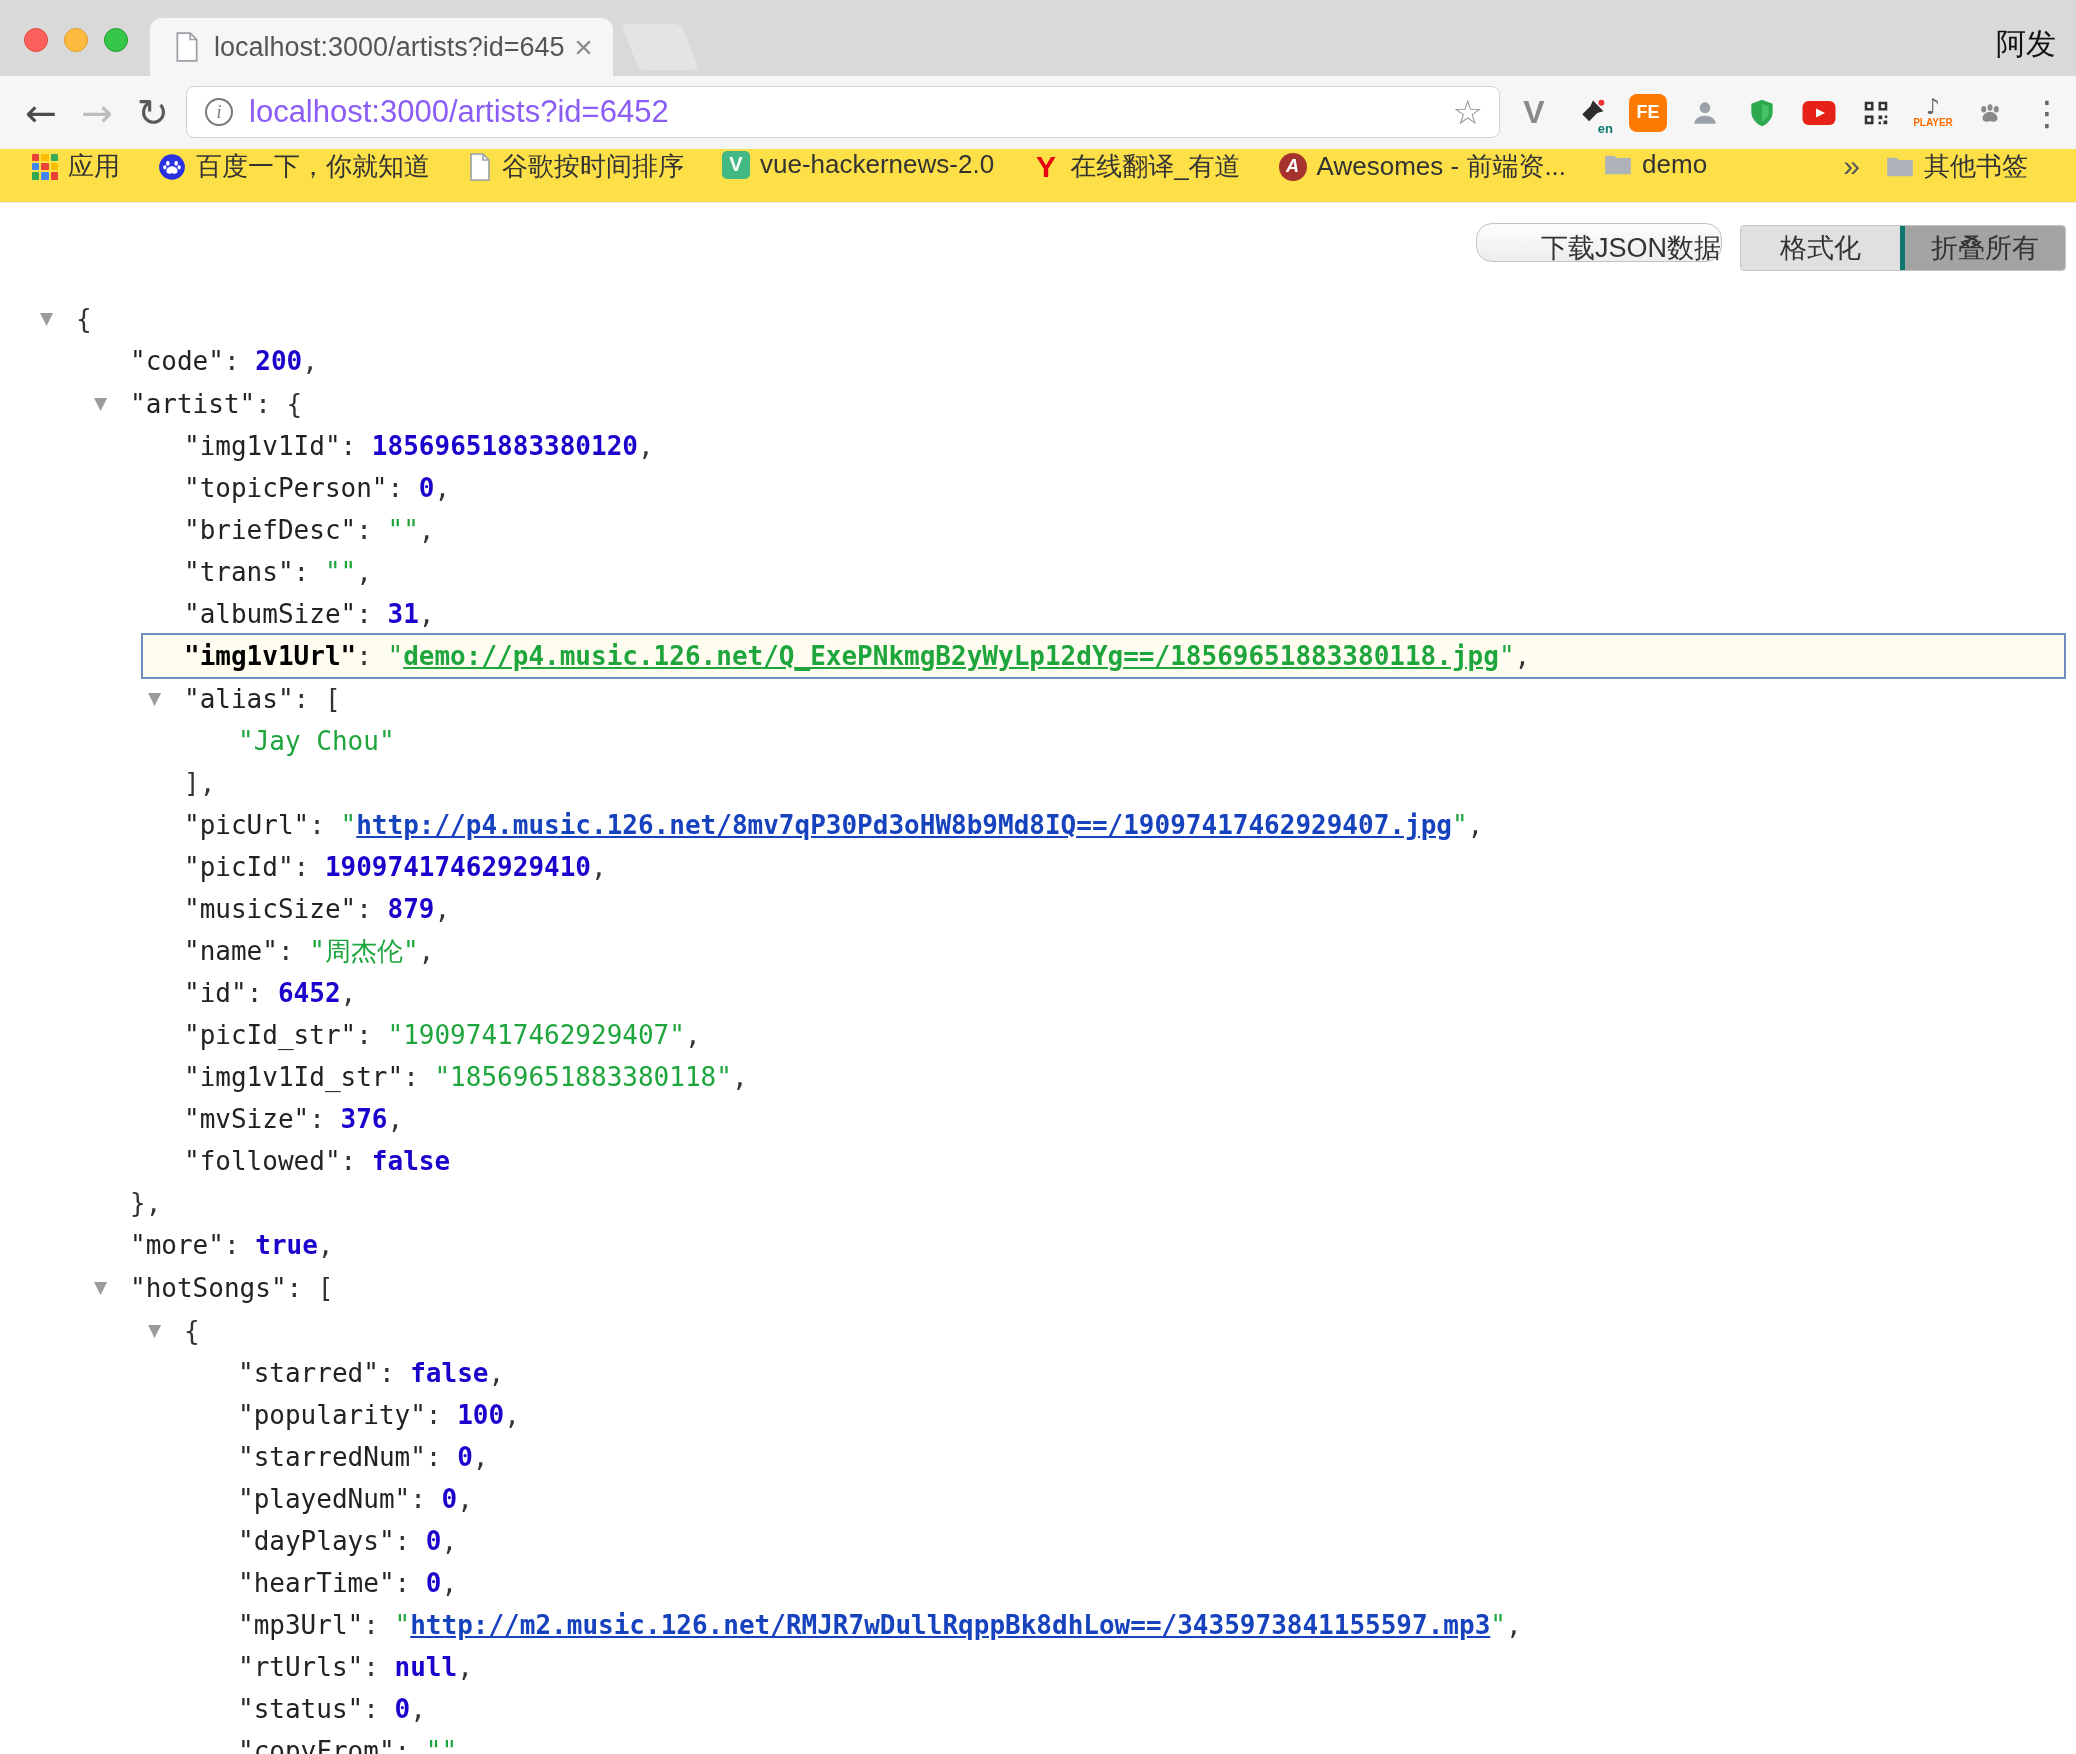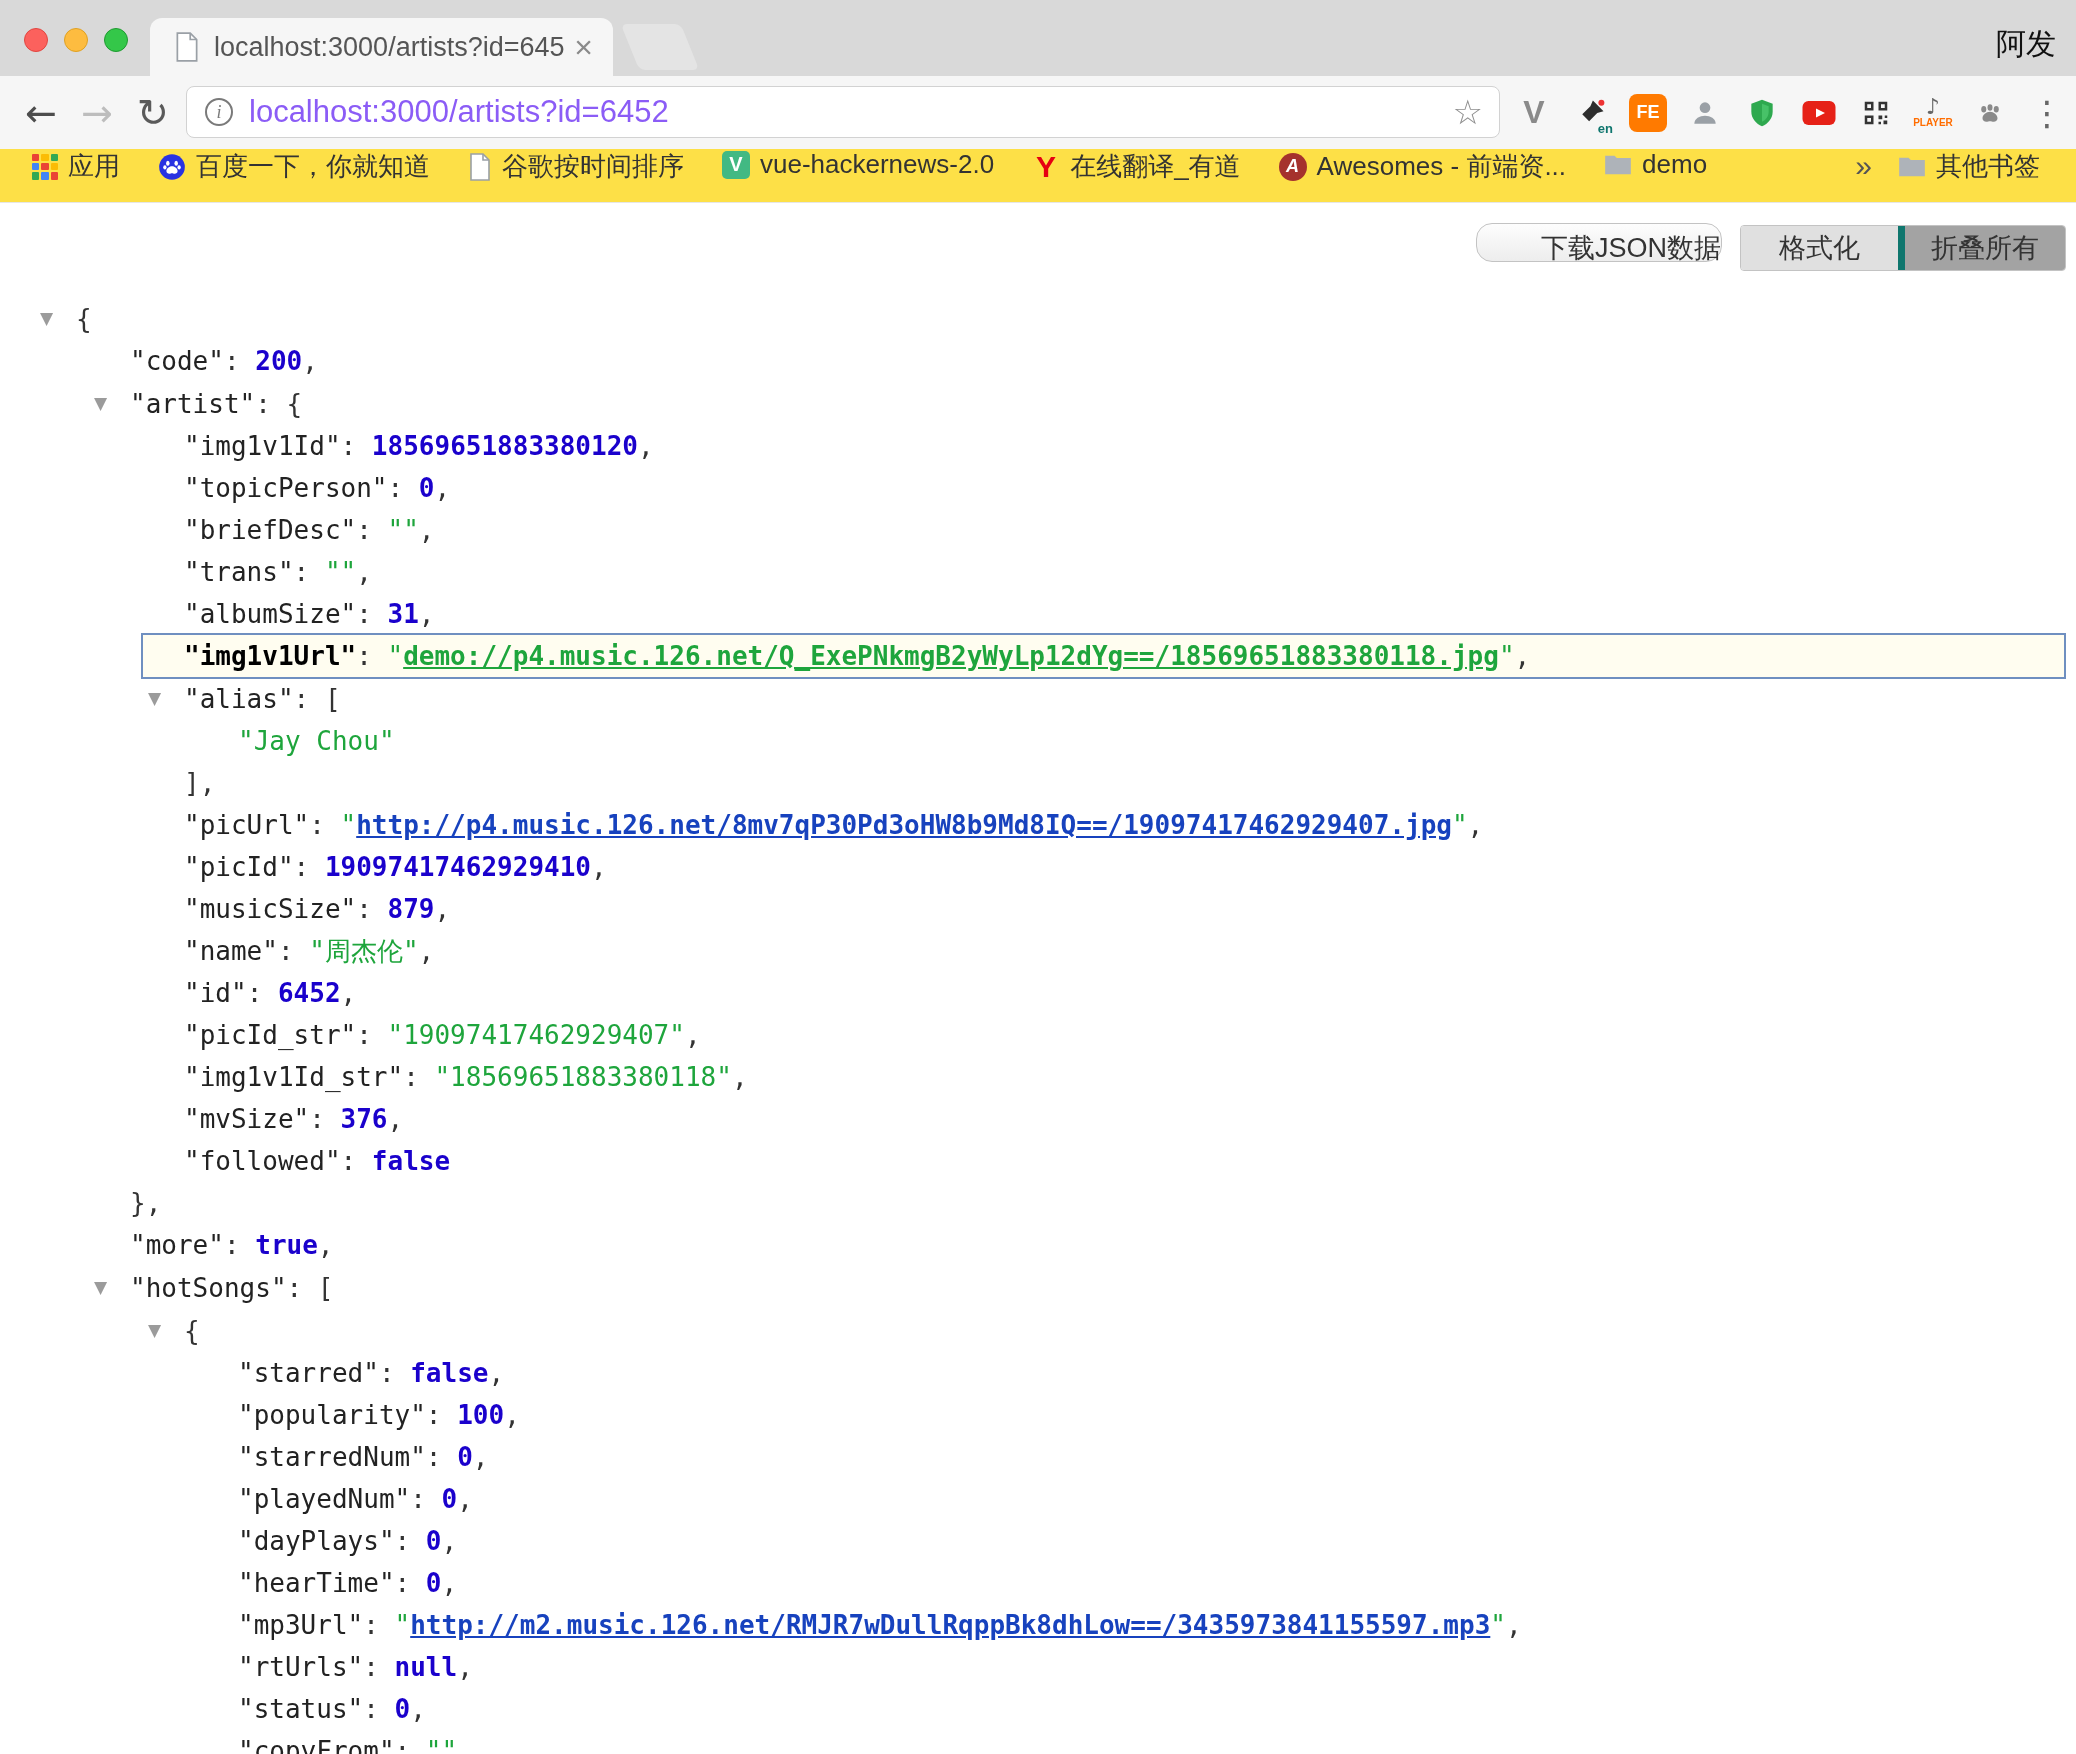--- a/index.html
+++ b/index.html
@@ -72,21 +72,21 @@
   .chevrons { font-size:30px; color:#555; margin-right:26px; }
 
   
   .content { position:absolute; top:204px; left:0; right:0; bottom:0; background:#fff; }
   .btn-download { position:absolute; left:1476px; top:19px; width:246px; height:39px;
                   background:linear-gradient(#fdfdfd,#ededed); border:1px solid #c3c3c3;
                   border-radius:16px; font-size:27px; color:#333; text-align:right; line-height:48px; }
   .segmented { position:absolute; left:1740px; top:21px; height:46px; display:flex;
                border:1px solid #c3c3c3; border-radius:4px; overflow:hidden; }
   .seg { font-size:27px; color:#333; text-align:center; line-height:44px; }
-  .seg-format { width:164px; background:#e0e0e0; border-right:7px solid #0f766e; }
+  .seg-format { width:164px; background:#e0e0e0; border-right:5px solid #0f766e; }
   .seg-collapse { width:160px; background:#a3a3a3; }
 
   
   .json-viewer { position:absolute; left:0; top:93px; right:0;
                  font-family:"DejaVu Sans Mono",monospace; font-size:26px; }
   .json-line { position:relative; line-height:42px; white-space:pre; color:#333; }
   .json-line.hl { z-index:0; }
   .json-line.hl::after { content:""; position:absolute; left:141px; right:10px; top:-2px; bottom:-2px;
                  background:#fffdf0; border:2px solid #6f8fc0; z-index:-1; }
   .arrow { display:inline-block; width:36px; margin-left:-36px; color:#9b9b9b; font-size:17px;
@@ -232,21 +232,21 @@
     <span class="bm-label">Awesomes - 前端资...</span>
   </div>
   <div class="bm">
     <svg width="28" height="24" viewBox="0 0 24 20">
       <path d="M1 2h8l2 2h12v14H1z" fill="#aeb3b9"></path>
     </svg>
     <span class="bm-label">demo</span>
   </div>
   <div class="bm-spacer"></div>
   <span class="chevrons">»</span>
-  <div class="bm" style="margin-right:4px">
+  <div class="bm" style="margin-right:16px">
     <svg width="28" height="24" viewBox="0 0 24 20">
       <path d="M1 2h8l2 2h12v14H1z" fill="#aeb3b9"></path>
     </svg>
     <span class="bm-label">其他书签</span>
   </div>
 </div>
 
 <div class="content">
   <div class="btn-download">下载JSON数据</div>
   <div class="segmented">

